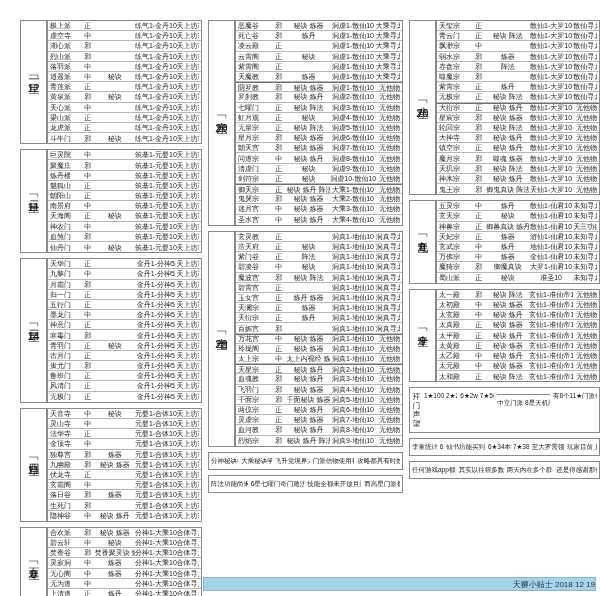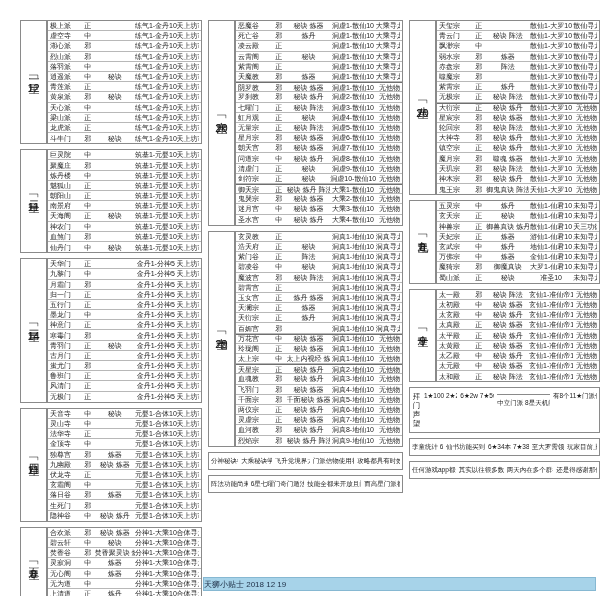--- a/index.html
+++ b/index.html
@@ -27,21 +27,21 @@
   .cell-skill{flex:0 0 27%;text-align:center;overflow:hidden;}
   .cell-range{flex:0 0 28%;text-align:center;overflow:hidden;}
   .cell-source{flex:1;text-align:right;overflow:hidden;}
   .note-box{border:1px solid #8a8a8a;padding:4px 2px;display:flex;flex-direction:row;
             gap:3px;text-align:center;background:#fff;}
   .note-line{font-size:6.5px;line-height:8px;white-space:nowrap;overflow:hidden;}
   .rep-head{font-size:7.5px;line-height:9px;}
   .note-box.rep .note-line.note-sep{border-top:1px solid #8a8a8a;padding-top:4px;margin-top:2px;}
   .footer-bar{position:absolute;left:203px;right:4px;bottom:5px;height:14px;
               border:1px solid #86b8d2;box-sizing:border-box;display:flex;
-              align-items:center;justify-content:flex-start;font-size:8px;color:#22334a;}
+              align-items:center;justify-content:flex-end;font-size:8px;color:#22334a;}
 </style>
 </head>
 <body>
 
 <div class="page">
   <div class="col col-left">
       <div class="section">
         <div class="label-cell">
           <div class="label-text">「一星」</div>
           <div class="label-count">12</div>

